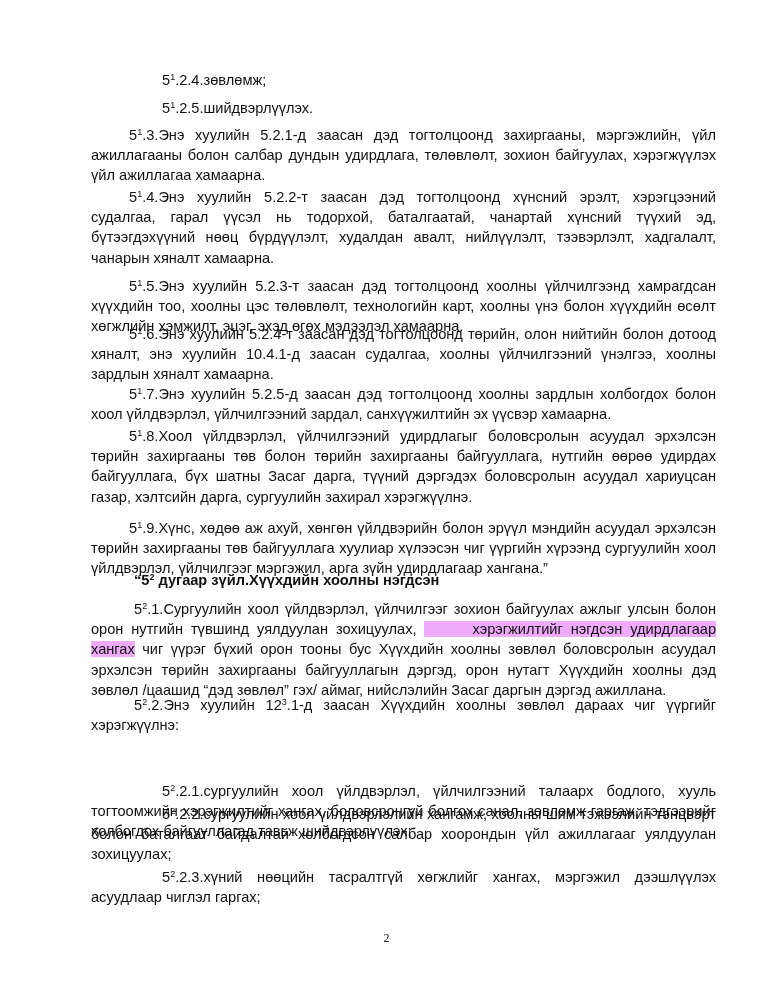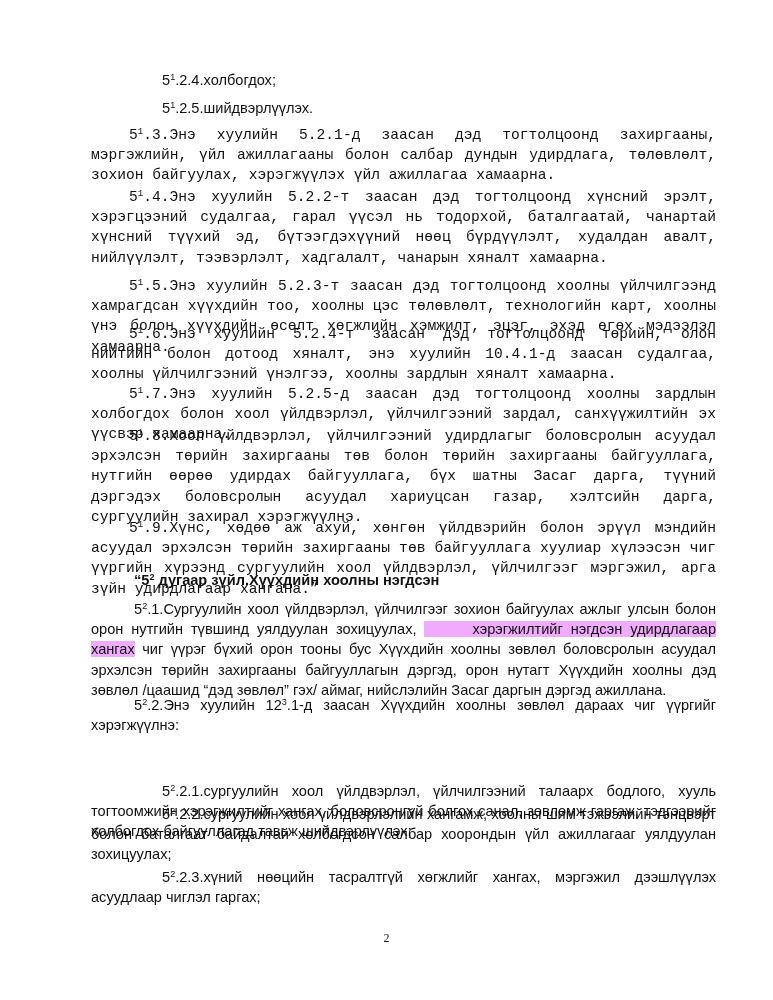--- a/index.html
+++ b/index.html
@@ -29,21 +29,21 @@
       line-height: 20.2px;
       text-align: justify;
       text-align-last: left;
       margin: 0;
     }
     .p sup {
       font-size: 9px;
       line-height: 0;
       vertical-align: 5px;
     }
-    .indent-1 { text-indent: 38px; font-family: Liberation Mono, monospace; }
+    .indent-1 { text-indent: 38px; }
     .indent-2 { text-indent: 43px; }
     .indent-3 { text-indent: 71px; }
     .heading {
       font-weight: bold;
       left: 43px;
       width: 582px;
     }
     .hl {
       background: #f0abfc;
       padding-left: 48px;
@@ -57,21 +57,21 @@
       font-family: "Liberation Serif", serif;
       font-size: 12px;
       color: #222;
     }
   </style>
 </head>
 <body>
 
 <div class="page">
 
-  <p class="p" style="top:70px; left:71px; width:554px;"><span>5</span><sup>1</sup><span>.2.4.</span><span>холбогдох;</span></p>
+  <p class="p" style="top:70px; left:71px; width:554px;"><span>5</span><sup>1</sup><span>.2.4.</span><span>зөвлөмж;</span></p>
 
   <p class="p" style="top:98px; left:71px; width:554px;"><span>5</span><sup>1</sup><span>.2.5.</span><span>шийдвэрлүүлэх.</span></p>
 
   <p class="p indent-1" style="top:125px;"><span>5</span><sup>1</sup><span>.3.</span><span>Энэ хуулийн 5.2.1-д заасан дэд тогтолцоонд захиргааны, мэргэжлийн, үйл ажиллагааны болон салбар дундын удирдлага, төлөвлөлт, зохион байгуулах, хэрэгжүүлэх үйл ажиллагаа  хамаарна.</span></p>
 
   <p class="p indent-1" style="top:187px;"><span>5</span><sup>1</sup><span>.4.</span><span>Энэ хуулийн 5.2.2-т заасан дэд тогтолцоонд хүнсний эрэлт, хэрэгцээний судалгаа, гарал үүсэл нь тодорхой, баталгаатай, чанартай хүнсний түүхий эд, бүтээгдэхүүний нөөц бүрдүүлэлт, худалдан авалт, нийлүүлэлт, тээвэрлэлт, хадгалалт, чанарын хяналт хамаарна.</span></p>
 
   <p class="p indent-1" style="top:276px;"><span>5</span><sup>1</sup><span>.5.</span><span>Энэ хуулийн 5.2.3-т заасан дэд тогтолцоонд хоолны үйлчилгээнд хамрагдсан хүүхдийн тоо, хоолны цэс төлөвлөлт, технологийн карт, хоолны үнэ болон хүүхдийн өсөлт хөгжлийн хэмжилт, эцэг, эхэд  өгөх мэдээлэл хамаарна.</span></p>
 
   <p class="p indent-1" style="top:324px;"><span>5</span><sup>1</sup><span>.6.</span><span>Энэ хуулийн 5.2.4-т заасан дэд тогтолцоонд төрийн, олон нийтийн болон дотоод хяналт, энэ хуулийн 10.4.1-д заасан судалгаа, хоолны үйлчилгээний үнэлгээ, хоолны зардлын хяналт хамаарна.</span></p>

